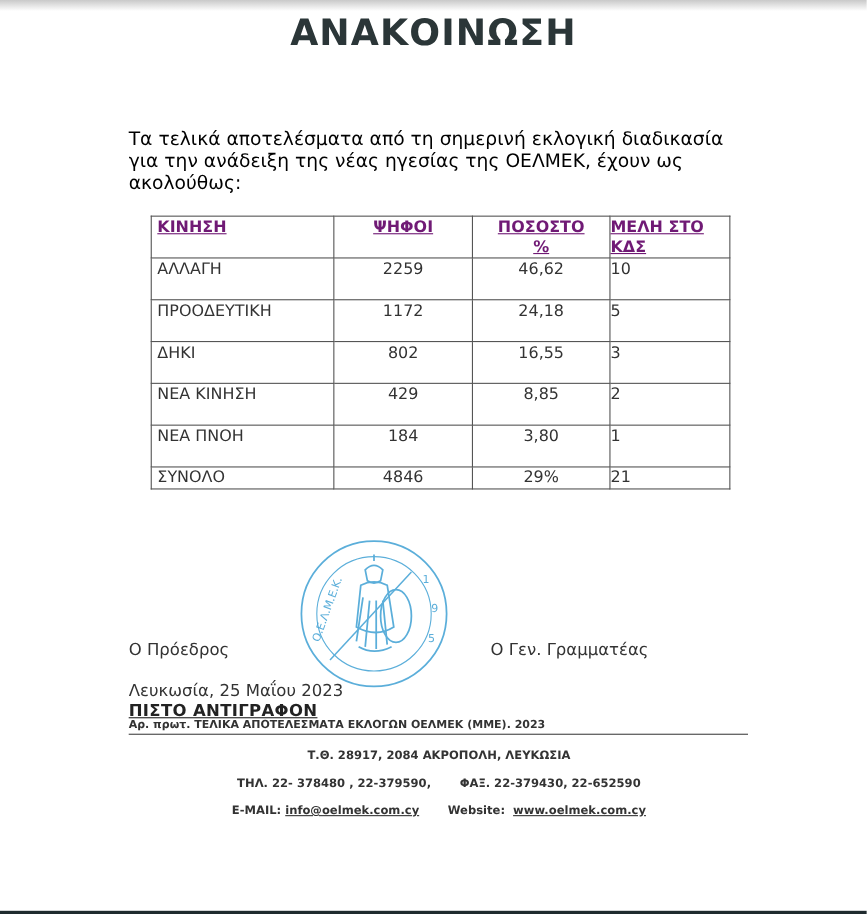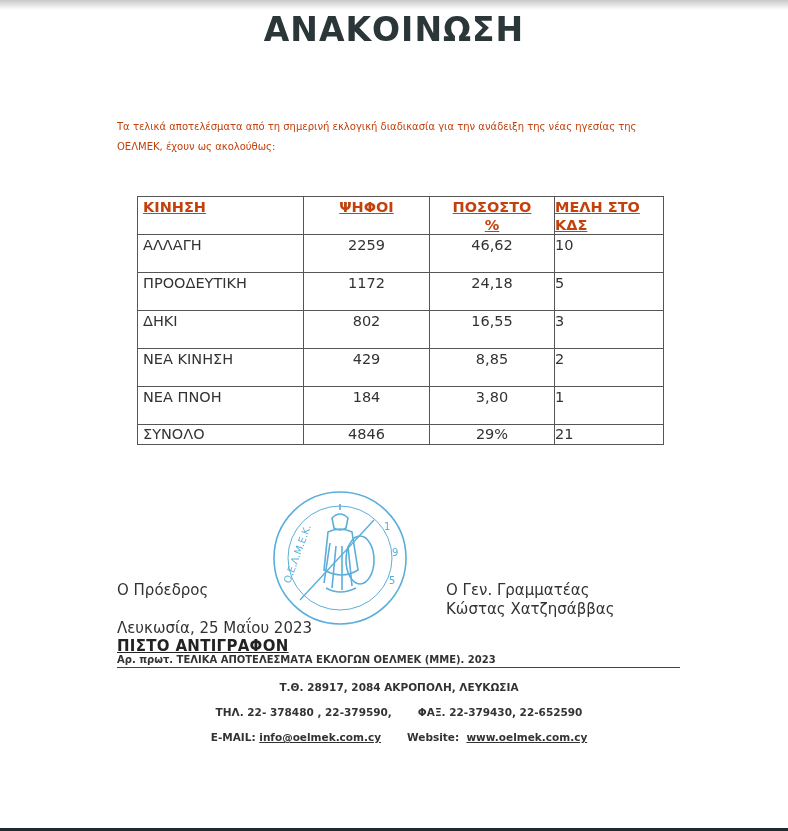--- a/index.html
+++ b/index.html
@@ -17,36 +17,36 @@
     position: absolute; left: 0; bottom: 0; width: 788px; height: 3px;
     background: #1f2b2e;
   }
   .title {
     position: absolute; left: 0; top: 10px; width: 788px; text-align: center;
     font-family: "DejaVu Sans", sans-serif; font-weight: bold;
     font-size: 33px; letter-spacing: 1px; color: #2b3638;
   }
   .intro {
     position: absolute; left: 117px; top: 117px; width: 560px;
-    font-size: 10px; line-height: 20px; color: #c2410c;
+    font-size: 17px; line-height: 20px; color: #000000;
   }
   table.results {
     position: absolute; left: 137px; top: 196px;
     border-collapse: collapse;
     font-size: 14.5px; color: #333;
   }
   table.results td, table.results th {
     border: 1px solid #555;
     padding: 0;
     vertical-align: top;
   }
   table.results th {
     font-weight: bold; text-decoration: underline;
     font-size: 14.5px; line-height: 18px; padding-top: 1px;
-    color: #c2410c;
+    color: #701a75;
   }
   .c1 { width: 160px; text-align: left; padding-left: 5px !important; }
   .c2 { width: 125px; text-align: center; }
   .c3 { width: 124px; text-align: center; }
   .c4 { width: 108px; text-align: left; }
   tr.hdr { height: 36px; }
   tr.row { height: 38px; }
   tr.row td { padding-top: 1px; line-height: 18px; }
   tr.total { height: 20px; }
   tr.total td { line-height: 18px; }
@@ -155,21 +155,20 @@
     </g>
   </svg>
 </div>
 
 <div class="sig left-sig">
   <div>Ο  Πρόεδρος</div>
 </div>
 
 <div class="sig right-sig">
   <div>Ο  Γεν.  Γραμματέας</div>
-  <div>Κώστας Χατζησάββας</div>
 </div>
 
 <div class="date">Λευκωσία,   25  Μαΐου  2023</div>
 
 <div class="certified">ΠΙΣΤΟ ΑΝΤΙΓΡΑΦΟΝ</div>
 
 <div class="protocol">Αρ. πρωτ. ΤΕΛΙΚΑ ΑΠΟΤΕΛΕΣΜΑΤΑ ΕΚΛΟΓΩΝ ΟΕΛΜΕΚ (ΜΜΕ). 2023</div>
 
 <div class="footer-line f1">Τ.Θ. 28917,   2084   ΑΚΡΟΠΟΛΗ,   ΛΕΥΚΩΣΙΑ</div>
 

